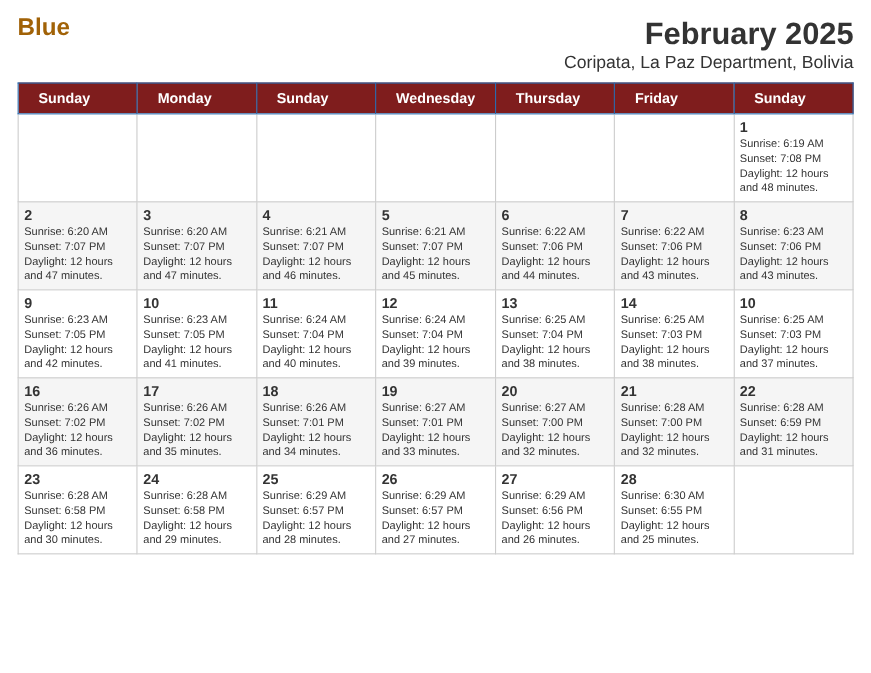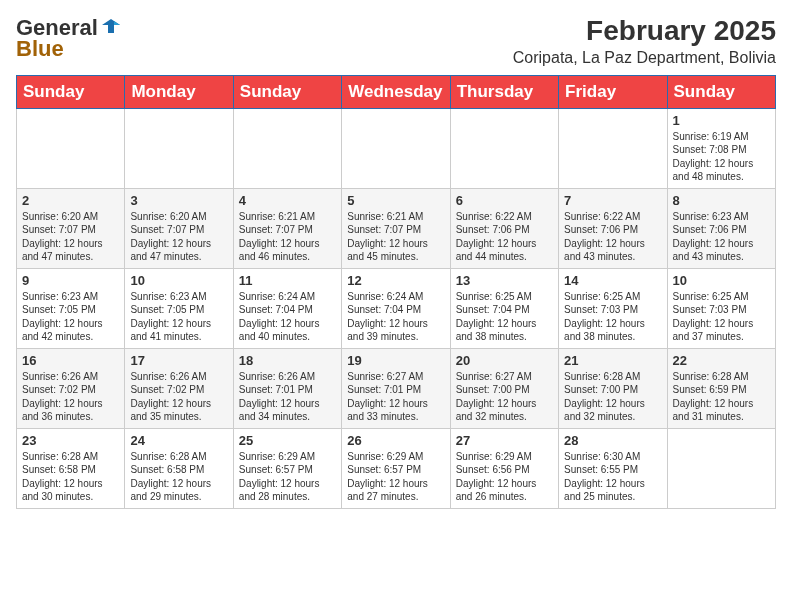--- a/index.html
+++ b/index.html
@@ -34,25 +34,25 @@
       font-size: 16px;
       color: #333;
       margin-top: 2px;
     }
     .calendar {
       width: 100%;
       border-collapse: collapse;
       border: 1px solid #ccc;
     }
     .calendar th {
-      background-color: #ef4444;
+      background-color: #7f1d1d;
       color: #fff;
-      font-size: 17px;
+      font-size: 13px;
       font-weight: bold;
-      padding: 6px 6px;
+      padding: 6px 18px;
       text-align: left;
       border: 1px solid #2a6aad;
     }
     .calendar td {
       width: calc(100% / 7);
       vertical-align: top;
       border: 1px solid #ccc;
       padding: 4px 5px;
       min-height: 80px;
       height: 80px;
@@ -81,27 +81,20 @@
     .logo-row {
       display: flex;
       align-items: center;
     }
   </style>
 </head>
 <body>
 
 <div class="header">
   <div class="logo">
-    <div class="logo-row">
-      <span style="font-size:22px;font-weight:bold;color:#333;line-height:1.1;">General</span>
-      <svg width="22" height="22" viewBox="0 0 22 22" style="margin-left:2px;margin-top:-4px;">
-        <polygon points="11,4 20,10 14,10 14,18 8,18 8,10 2,10" fill="#1a6faf"></polygon>
-        <polygon points="14,6 20,10 14,10" fill="#2a9fd6"></polygon>
-      </svg>
-    </div>
     <span style="font-size:22px;font-weight:bold;color:#a16207;line-height:1;margin-top:-2px;">Blue</span>
   </div>
   <div class="title-block">
     <div class="month-year">February 2025</div>
     <div class="location">Coripata, La Paz Department, Bolivia</div>
   </div>
 </div>
 
 <table class="calendar">
   <thead>

